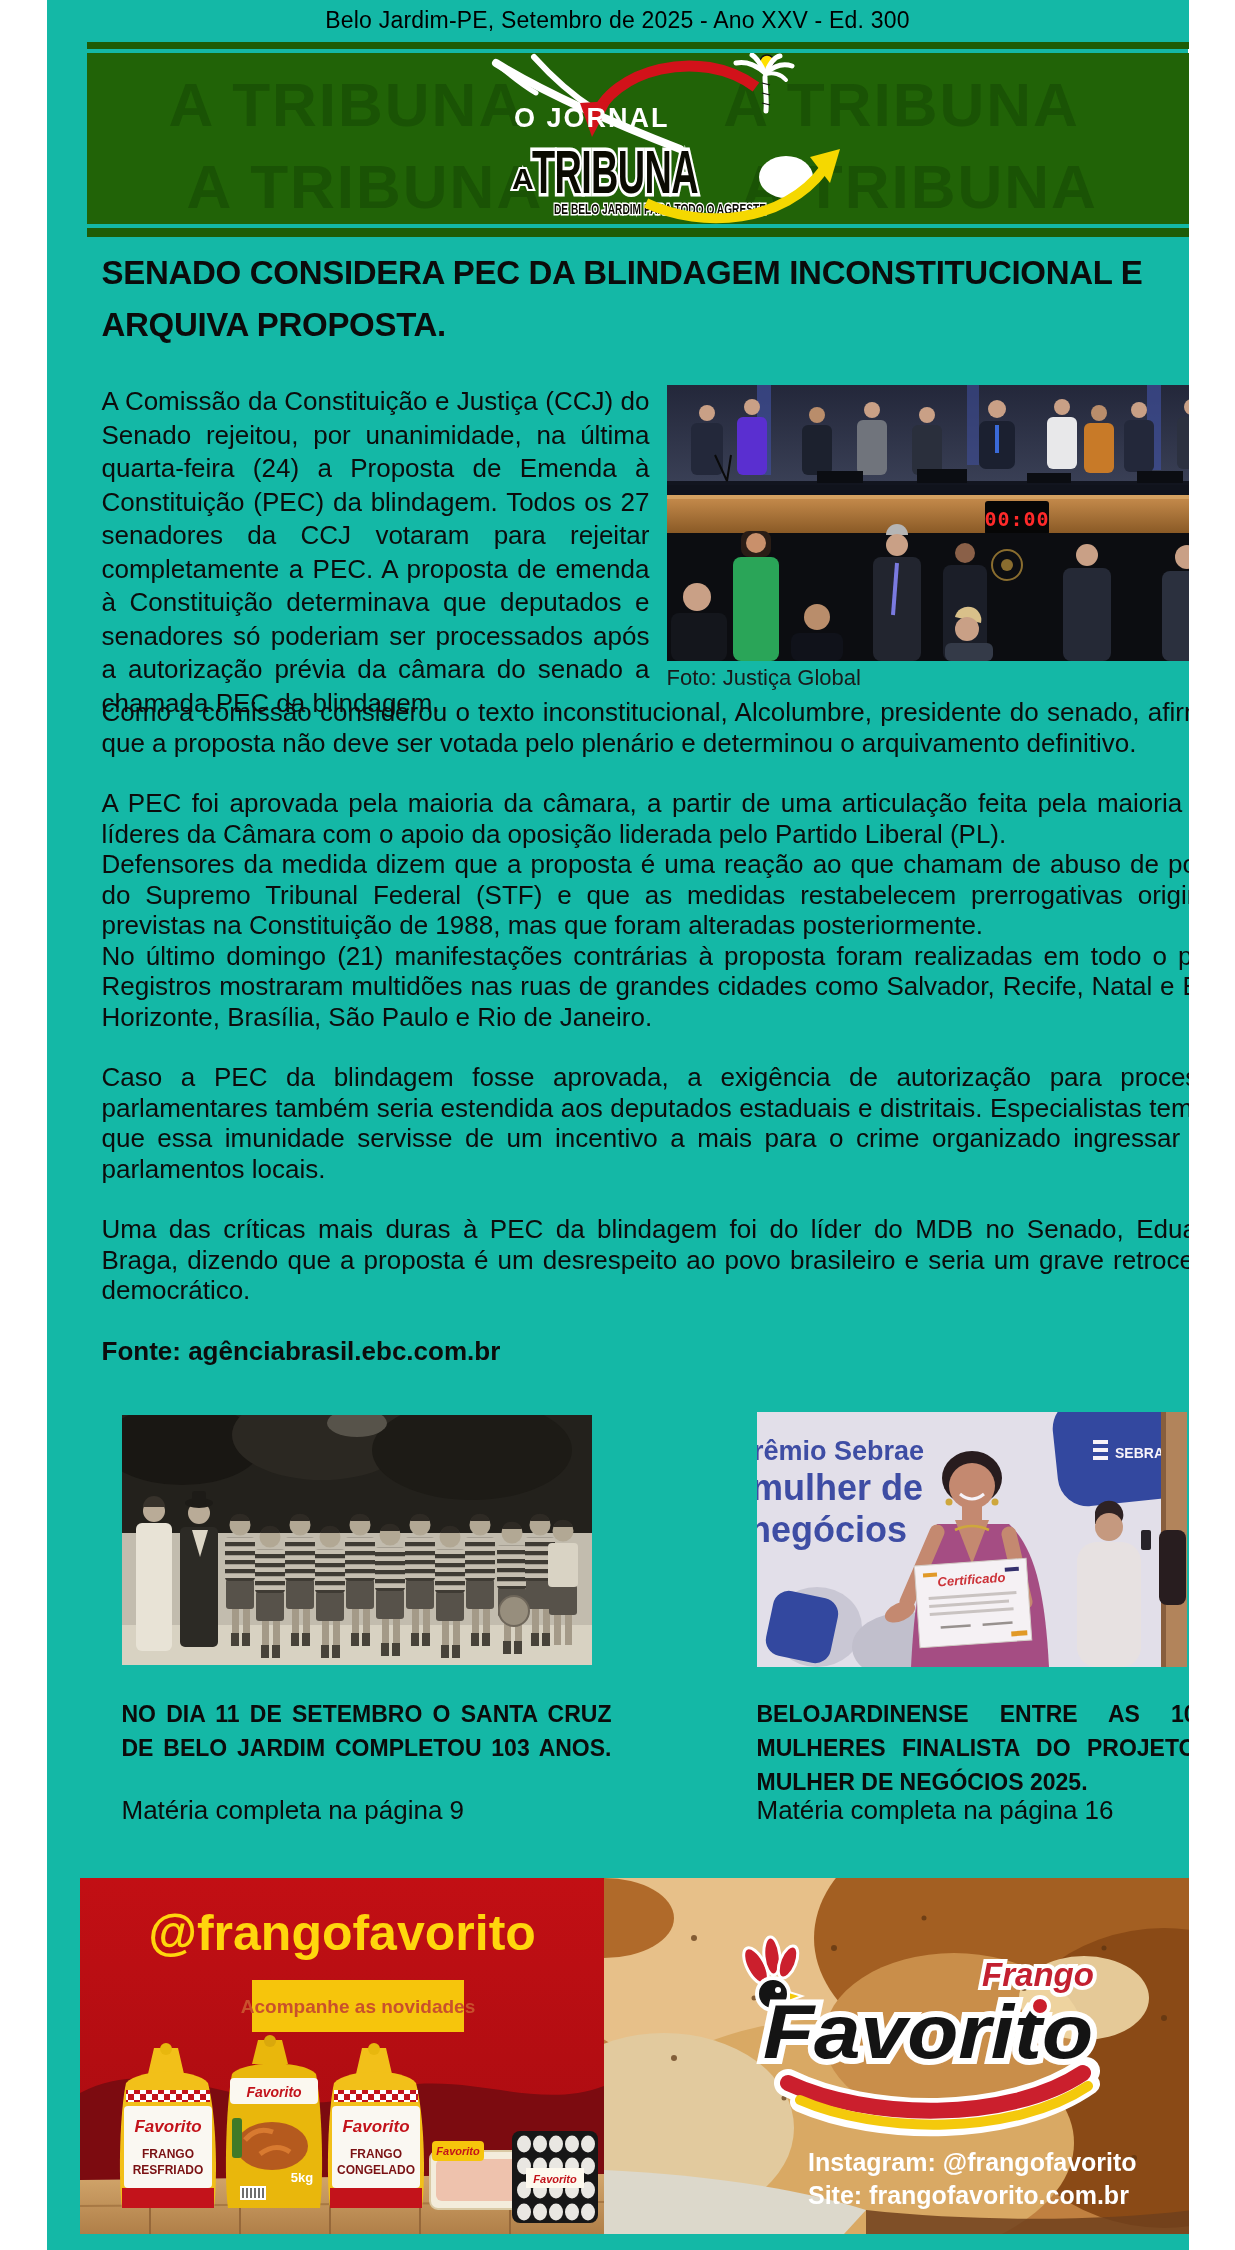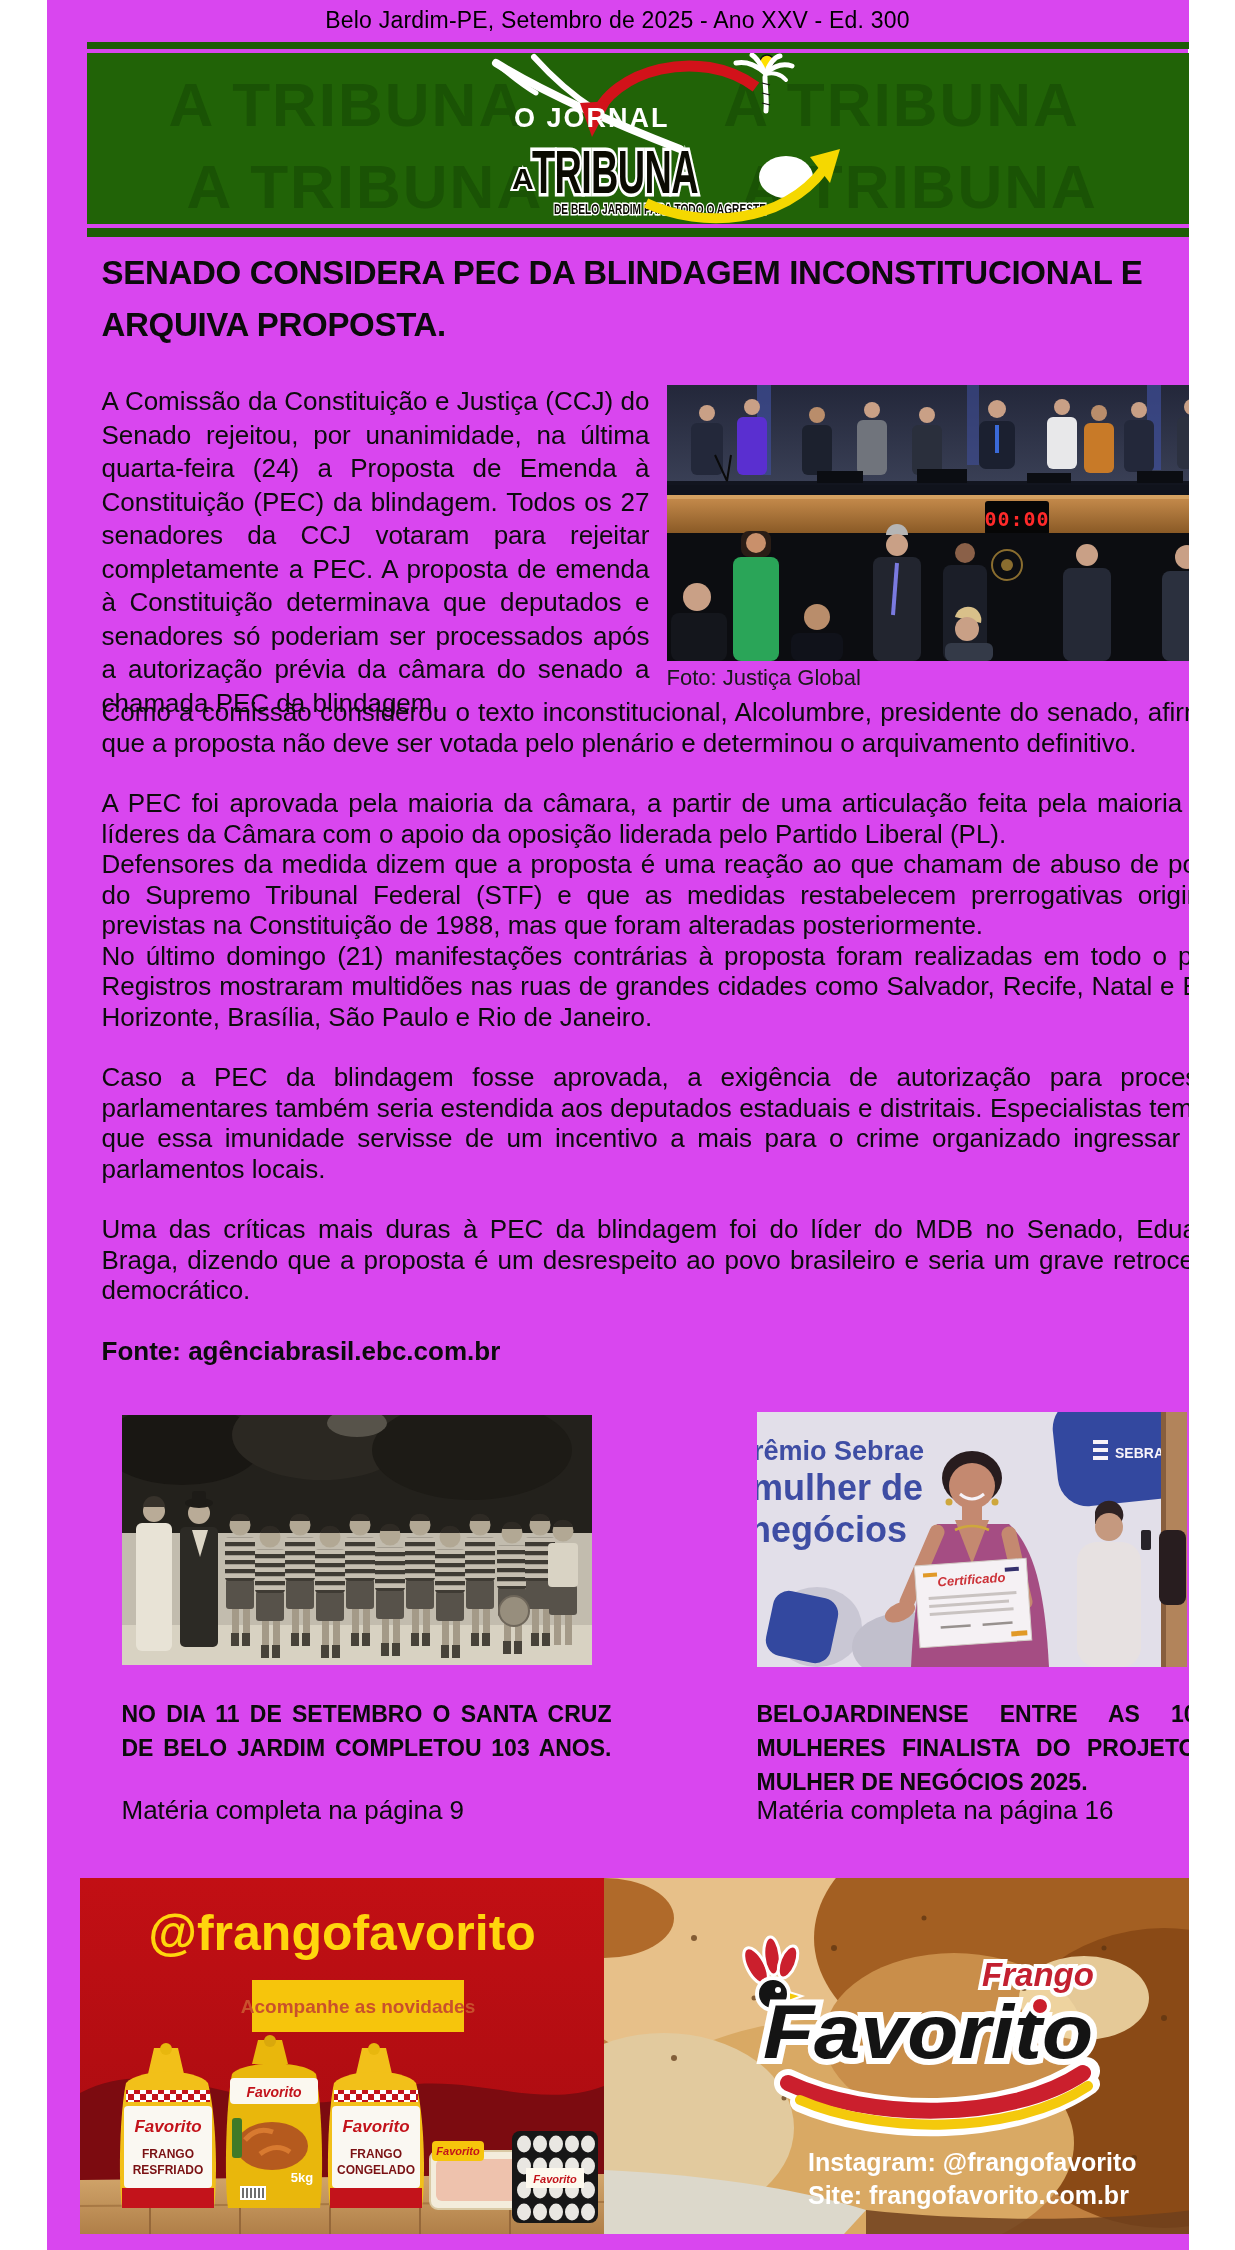--- a/index.html
+++ b/index.html
@@ -1,18 +1,18 @@
 <!DOCTYPE html>
 <html><head>
 <meta charset="utf-8">
 <style>
   html,body { margin:0; padding:0; background:#ffffff; }
   #page {
     position:relative; width:1142px; height:2250px; margin:0 auto;
-    background:#d946ef; overflow:hidden;
+    background:#14b8a6; overflow:hidden;
     font-family:"Liberation Sans", sans-serif; color:#0c0c0c;
   }
   svg text { font-family:"Liberation Sans", sans-serif; }
 
   .edition-line {
     position:absolute; top:7px; left:0; right:0; text-align:center;
     font-size:23px; color:#000; letter-spacing:0.2px;
   }
 
   

